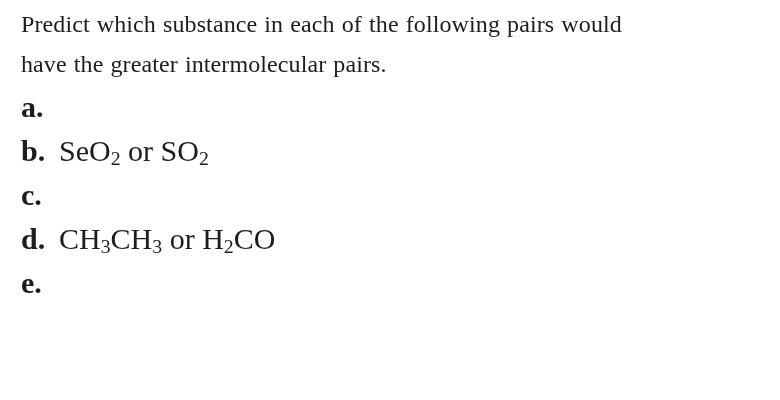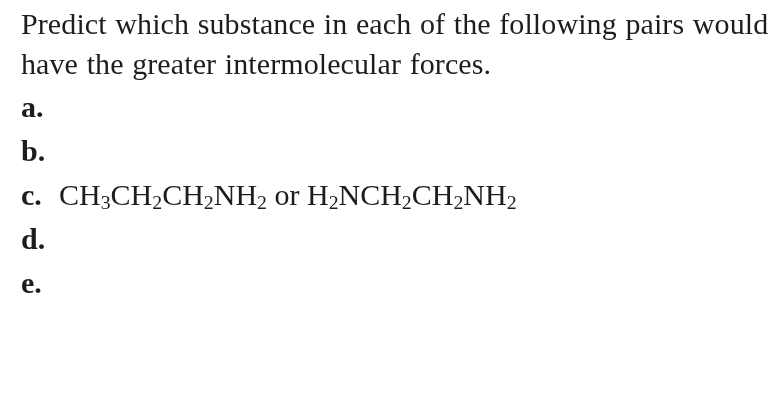--- a/index.html
+++ b/index.html
@@ -12,21 +12,21 @@
     font-family: "Liberation Serif", "DejaVu Serif", serif;
     background: #ffffff;
     color: #1e1c1d;
   }
   .page {
     width: 780px;
     height: 400px;
     padding: 4px 18px 0 21px;
   }
   .prompt {
-    font-size: 30px;
+    font-size: 24px;
     line-height: 40px;
     letter-spacing: 0.1px;
     word-spacing: 1px;
   }
   .prompt-line {
     white-space: nowrap;
   }
   .pair-list {
     margin-top: 1px;
   }
@@ -48,40 +48,41 @@
     vertical-align: -0.22em;
   }
 </style>
 </head>
 <body style="background: rgb(255, 255, 255); color: rgb(30, 28, 29);">
 
 <div class="page">
 
   <div class="prompt">
     <div class="prompt-line">Predict which substance in each of the following pairs would</div>
-    <div class="prompt-line">have the greater intermolecular forces.</div>
+    <div class="prompt-line">have the greater intermolecular pairs.</div>
   </div>
 
   <div class="pair-list">
 
     <div class="pair-item">
       <span class="pair-label">a.</span>
     </div>
 
     <div class="pair-item">
       <span class="pair-label">b.</span>
+      <span class="pair-formula">SeO<sub>2</sub> or SO<sub>2</sub></span>
     </div>
 
     <div class="pair-item">
       <span class="pair-label">c.</span>
-      <span class="pair-formula">CH<sub>3</sub>CH<sub>2</sub>CH<sub>2</sub>NH<sub>2</sub> or H<sub>2</sub>NCH<sub>2</sub>CH<sub>2</sub>NH<sub>2</sub></span>
     </div>
 
     <div class="pair-item">
       <span class="pair-label">d.</span>
+      <span class="pair-formula">CH<sub>3</sub>CH<sub>3</sub> or H<sub>2</sub>CO</span>
     </div>
 
     <div class="pair-item">
       <span class="pair-label">e.</span>
     </div>
 
   </div>
 </div>
 
 </body></html>

